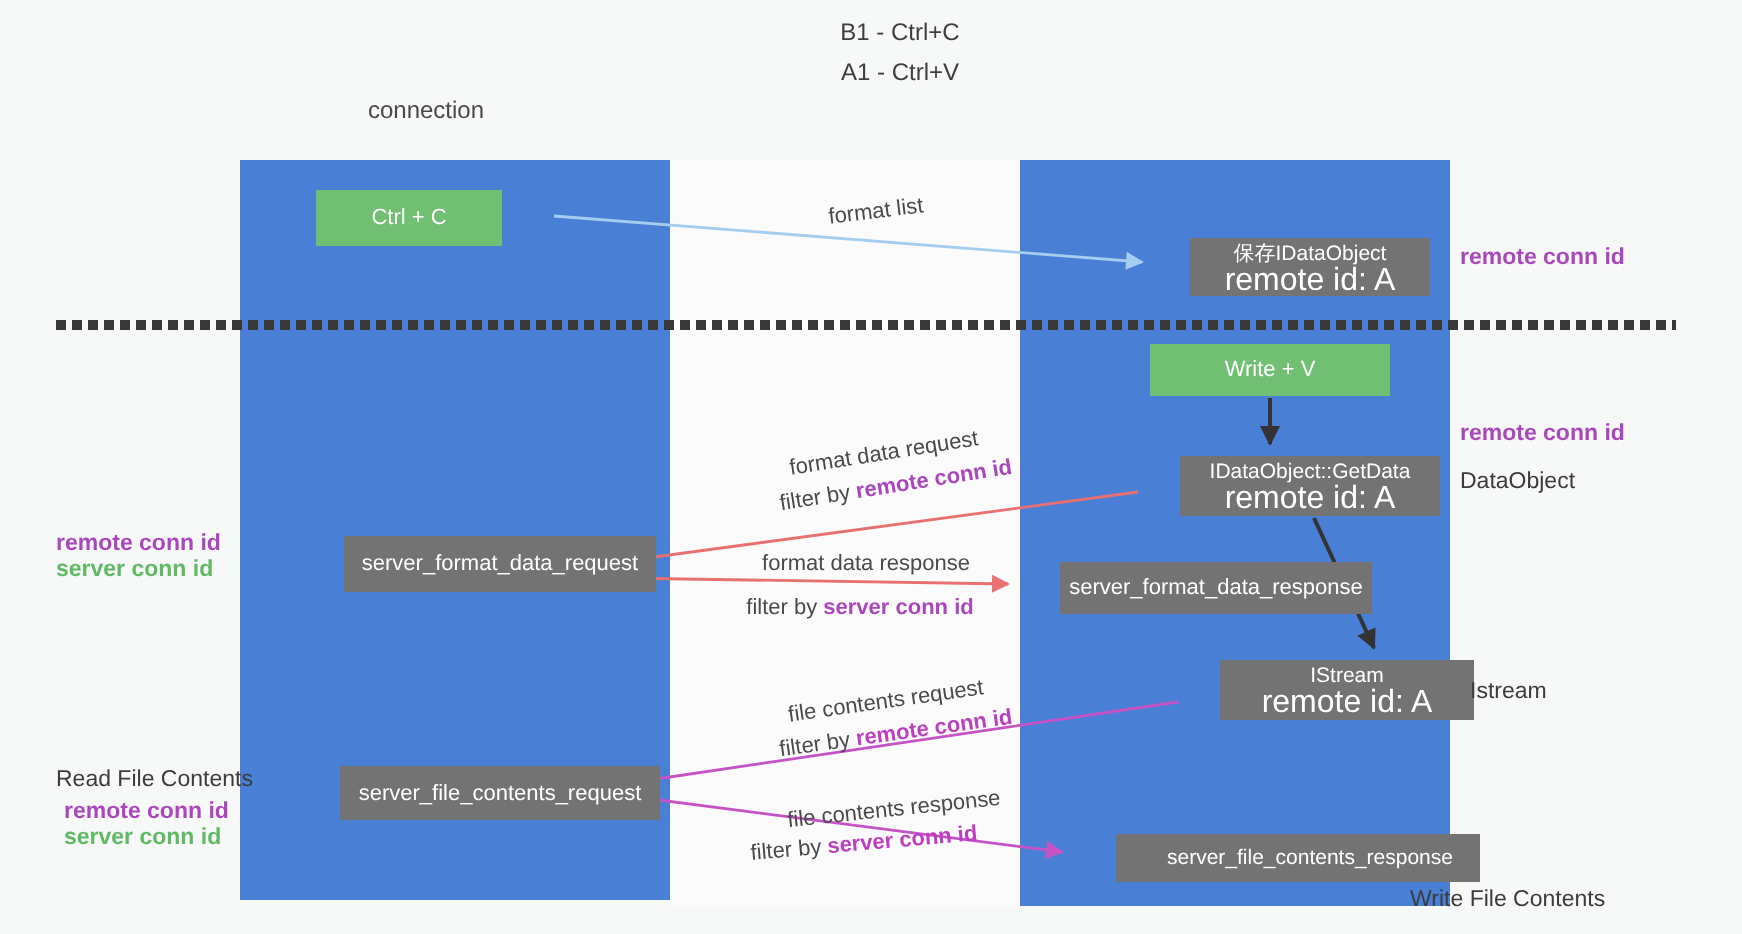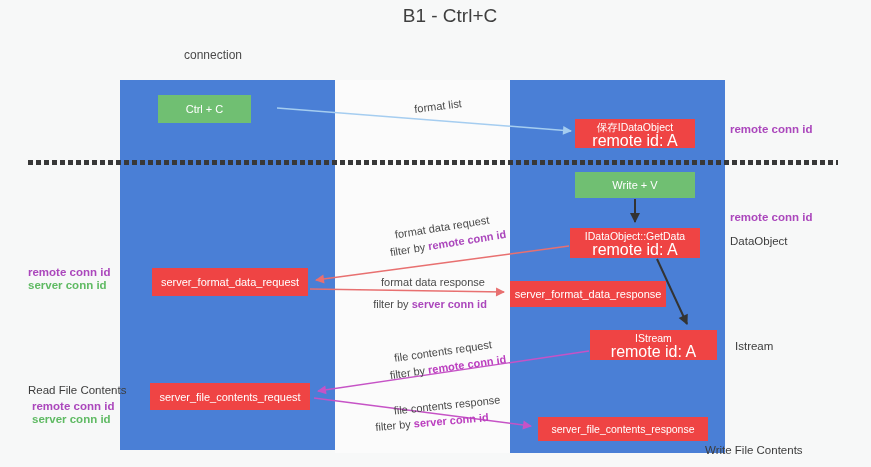--- a/index.html
+++ b/index.html
@@ -1,27 +1,27 @@
 <!DOCTYPE html>
 <html><head>
 <meta charset="utf-8">
 <style>
   html,body{margin:0;padding:0;}
   body{font-family:"Liberation Sans", sans-serif; background:#eef0f1;}
   #canvas{position:relative;width:871px;height:467px;background:#f7f8f8;overflow:hidden;}
   .band{position:absolute;background:#fbfbfb;}
   .title{position:absolute;left:330px;top:6px;width:240px;text-align:center;
-         font-size:19px;line-height:20px;color:#3f3f3f;}
+         font-size:12px;line-height:20px;color:#3f3f3f;}
   .col-head{position:absolute;width:120px;text-align:center;font-size:12px;
             line-height:14px;color:#4a4a4a;}
   .lifeline{position:absolute;background:#4a7fd6;}
   .node{position:absolute;display:flex;flex-direction:column;align-items:center;
         justify-content:center;color:#ffffff;text-align:center;}
   .node.green{background:#70bf72;font-size:11px;}
-  .node.orange{background:#ef4444;font-size:11px;}
+  .node.orange{background:#737373;font-size:11px;margin-left:20px;}
   .node .l2{font-size:16px;line-height:13px;}
   .node .l1{font-size:10.5px;line-height:13px;}
   .node.single{font-size:11px;}
   .dashline{position:absolute;left:28px;top:160px;width:810px;height:5px;
     background:repeating-linear-gradient(to right,#383838 0 5px,transparent 5px 8px);}
   .edge-label{position:absolute;font-size:11px;color:#4a4a4a;white-space:nowrap;
     transform-origin:center;}
   .side-label{position:absolute;font-size:11.5px;white-space:nowrap;color:#3c3c3c;}
   .purple{color:#ab47bc;font-weight:bold;}
   .greentx{color:#5fba63;font-weight:bold;}
@@ -30,20 +30,21 @@
 </style>
 </head>
 <body>
 
 <div id="canvas">
 
   <div class="band" style="left:335px;top:80px;width:175px;height:373px;"></div>
 
   <div class="title">
     <div>B1 - Ctrl+C</div>
+    <div>A1 - Ctrl+V</div>
   </div>
 
   <div class="col-head" style="left:153px;top:48px;">
     <div>connection</div>
   </div>
 
   <div class="lifeline" style="left:120px;top:80px;width:215px;height:370px;"></div>
   <div class="lifeline" style="left:510px;top:80px;width:215px;height:373px;"></div>
 
   <div class="dashline"></div>
@@ -100,21 +101,21 @@
 
   <div class="node orange" style="left:590px;top:330px;width:127px;height:30px;">
     <div class="l1">IStream</div>
     <div class="l2">remote id: A</div>
   </div>
 
   <div class="node orange single" style="left:150px;top:383px;width:160px;height:27px;">
     <span>server_file_contents_request</span>
   </div>
 
-  <div class="node orange single" style="left:538px;top:417px;width:170px;height:24px;font-size:10.5px;">
+  <div class="node orange single" style="left:538px;top:417px;width:170px;height:24px;font-size:10.5px;padding-left:12px;">
     <span>server_file_contents_response</span>
   </div>
 
   <div class="edge-label" style="left:438px;top:106px;transform:translate(-50%,-50%) rotate(-7deg);">format list</div>
 
   <div class="edge-label" style="left:442px;top:227px;transform:translate(-50%,-50%) rotate(-9deg);">format data request</div>
   <div class="edge-label" style="left:448px;top:243px;transform:translate(-50%,-50%) rotate(-9deg);">
     <span>filter by</span>
     <span class="purple">remote conn id</span>
   </div>

